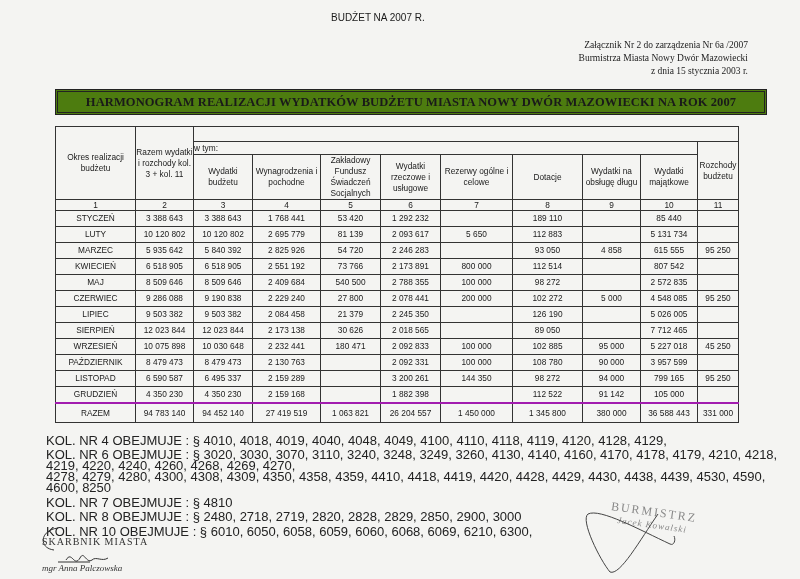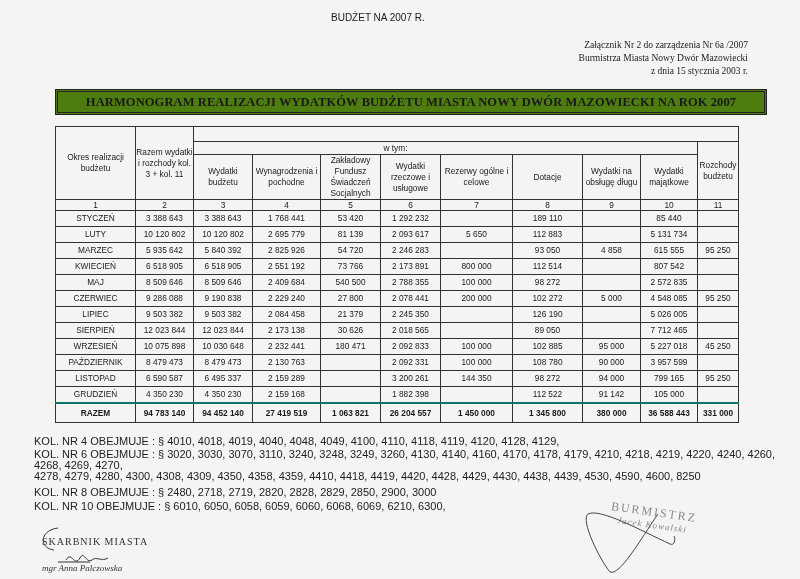--- a/index.html
+++ b/index.html
@@ -5,23 +5,23 @@
   html, body { margin:0; padding:0; }
   body { width:800px; height:579px; background:#f4f4f2; position:relative; overflow:hidden; font-family:"Liberation Sans", sans-serif; color:#1a1a1a; }
   .budget-top { position:absolute; left:331px; top:12px; font-size:10px; }
   .annex { position:absolute; right:52px; top:39px; text-align:right; font-family:"Liberation Serif", serif; font-size:9.5px; line-height:13px; color:#222; }
   .title-box { position:absolute; left:55px; top:89px; width:712px; height:26px; border:3px double #222; background:#4d7c0f; box-sizing:border-box; display:flex; align-items:center; justify-content:center; }
   .title-box span { font-family:"Liberation Serif", serif; font-weight:bold; font-size:12.5px; letter-spacing:0.1px; }
   table.hg { position:absolute; left:55px; top:126px; border-collapse:collapse; table-layout:fixed; font-size:8.3px; background:#f4f4f2; }
   table.hg td { border:1px solid #333; text-align:center; vertical-align:middle; padding:0; line-height:11px; }
   table.hg tr.data td { height:15px; }
   table.hg tr.nums td { height:10px; line-height:10px; }
-  table.hg tr.total td { font-weight:bold; height:18px; border-top:2px solid #0f766e; }
+  table.hg tr.total td { font-weight:normal; height:18px; border-top:2px solid #a21caf; }
   .hdr-top td { height:14px; }
-  .notes { position:absolute; left:34px; top:434px; font-size:11px; line-height:14.6px; color:#222; }
+  .notes { position:absolute; left:46px; top:434px; font-size:13px; line-height:14.6px; color:#222; }
   .skarbnik { position:absolute; left:42px; top:536px; font-family:"Liberation Serif", serif; font-size:10px; letter-spacing:1px; color:#333; }
   .skarbnik-name { position:absolute; left:42px; top:563px; font-family:"Liberation Serif", serif; font-style:italic; font-size:9px; color:#333; }
   .sign-left { position:absolute; left:36px; top:520px; }
   .stamp { position:absolute; left:610px; top:505px; transform:rotate(8deg); font-family:"Liberation Serif", serif; color:#888; }
   .stamp .s1 { font-size:12px; letter-spacing:2px; }
   .stamp .s2 { font-size:9px; font-style:italic; margin-left:8px; letter-spacing:1px; }
   .sign-right { position:absolute; left:580px; top:500px; }
 </style>
 </head>
 <body>
@@ -52,21 +52,21 @@
       <col style="width:57px">
       <col style="width:41px">
   </colgroup>
   <tbody>
       <tr class="hdr-top">
     <td rowspan="4">Okres realizacji budżetu</td>
     <td rowspan="4">Razem wydatki i rozchody kol. 3 + kol. 11</td>
     <td colspan="9" style="height:14px;border-bottom:1px solid #333"></td>
   </tr>
   <tr>
-    <td colspan="8" style="height:12px;text-align:center;padding-right:100px">w tym:</td>
+    <td colspan="8" style="height:12px;text-align:left;padding-right:100px">w tym:</td>
     <td rowspan="3">Rozchody budżetu</td>
   </tr>
   <tr>
     <td rowspan="2">Wydatki budżetu</td>
     <td rowspan="2" style="height:44px">Wynagrodzenia i pochodne</td>
     <td rowspan="2">Zakładowy Fundusz Świadczeń Socjalnych</td>
     <td rowspan="2">Wydatki rzeczowe i usługowe</td>
     <td rowspan="2">Rezerwy ogólne i celowe</td>
     <td rowspan="2">Dotacje</td>
     <td rowspan="2">Wydatki na obsługę długu</td>
@@ -259,20 +259,21 @@
         <td>36 588 443</td>
         <td>331 000</td>
       </tr>
 </tbody>
   </table>
 
 <div class="notes">
   <div>KOL. NR 4 OBEJMUJE : § 4010, 4018, 4019, 4040, 4048, 4049, 4100, 4110, 4118, 4119, 4120, 4128, 4129,</div>
   <div style="line-height:11px">KOL. NR 6 OBEJMUJE : §  3020, 3030, 3070, 3110, 3240, 3248, 3249, 3260, 4130, 4140, 4160, 4170, 4178, 4179, 4210, 4218, 4219, 4220, 4240, 4260, 4268, 4269, 4270,</div>
   <div style="line-height:11px;margin-bottom:3px">4278, 4279, 4280, 4300, 4308, 4309, 4350, 4358, 4359, 4410, 4418, 4419, 4420, 4428, 4429, 4430, 4438, 4439, 4530, 4590, 4600, 8250</div>
+  <div>KOL. NR 7 OBEJMUJE : § 4810</div>
   <div>KOL. NR 8 OBEJMUJE : §  2480, 2718, 2719, 2820, 2828, 2829, 2850, 2900, 3000</div>
   <div>KOL. NR 10 OBEJMUJE : § 6010, 6050, 6058, 6059, 6060, 6068, 6069, 6210, 6300,</div>
 </div>
 
 <svg class="sign-left" width="80" height="60">
   <path d="M22 8 C4 10, 2 28, 18 30 M30 40 C36 30, 38 48, 44 38 C48 30, 50 44, 56 40 C60 36, 66 42, 72 38 M22 42 L54 42" fill="none" stroke="#333" stroke-width="1"></path>
 </svg>
 <div class="skarbnik">SKARBNIK MIASTA</div>
 <div class="skarbnik-name">mgr Anna Palczowska</div>
 

